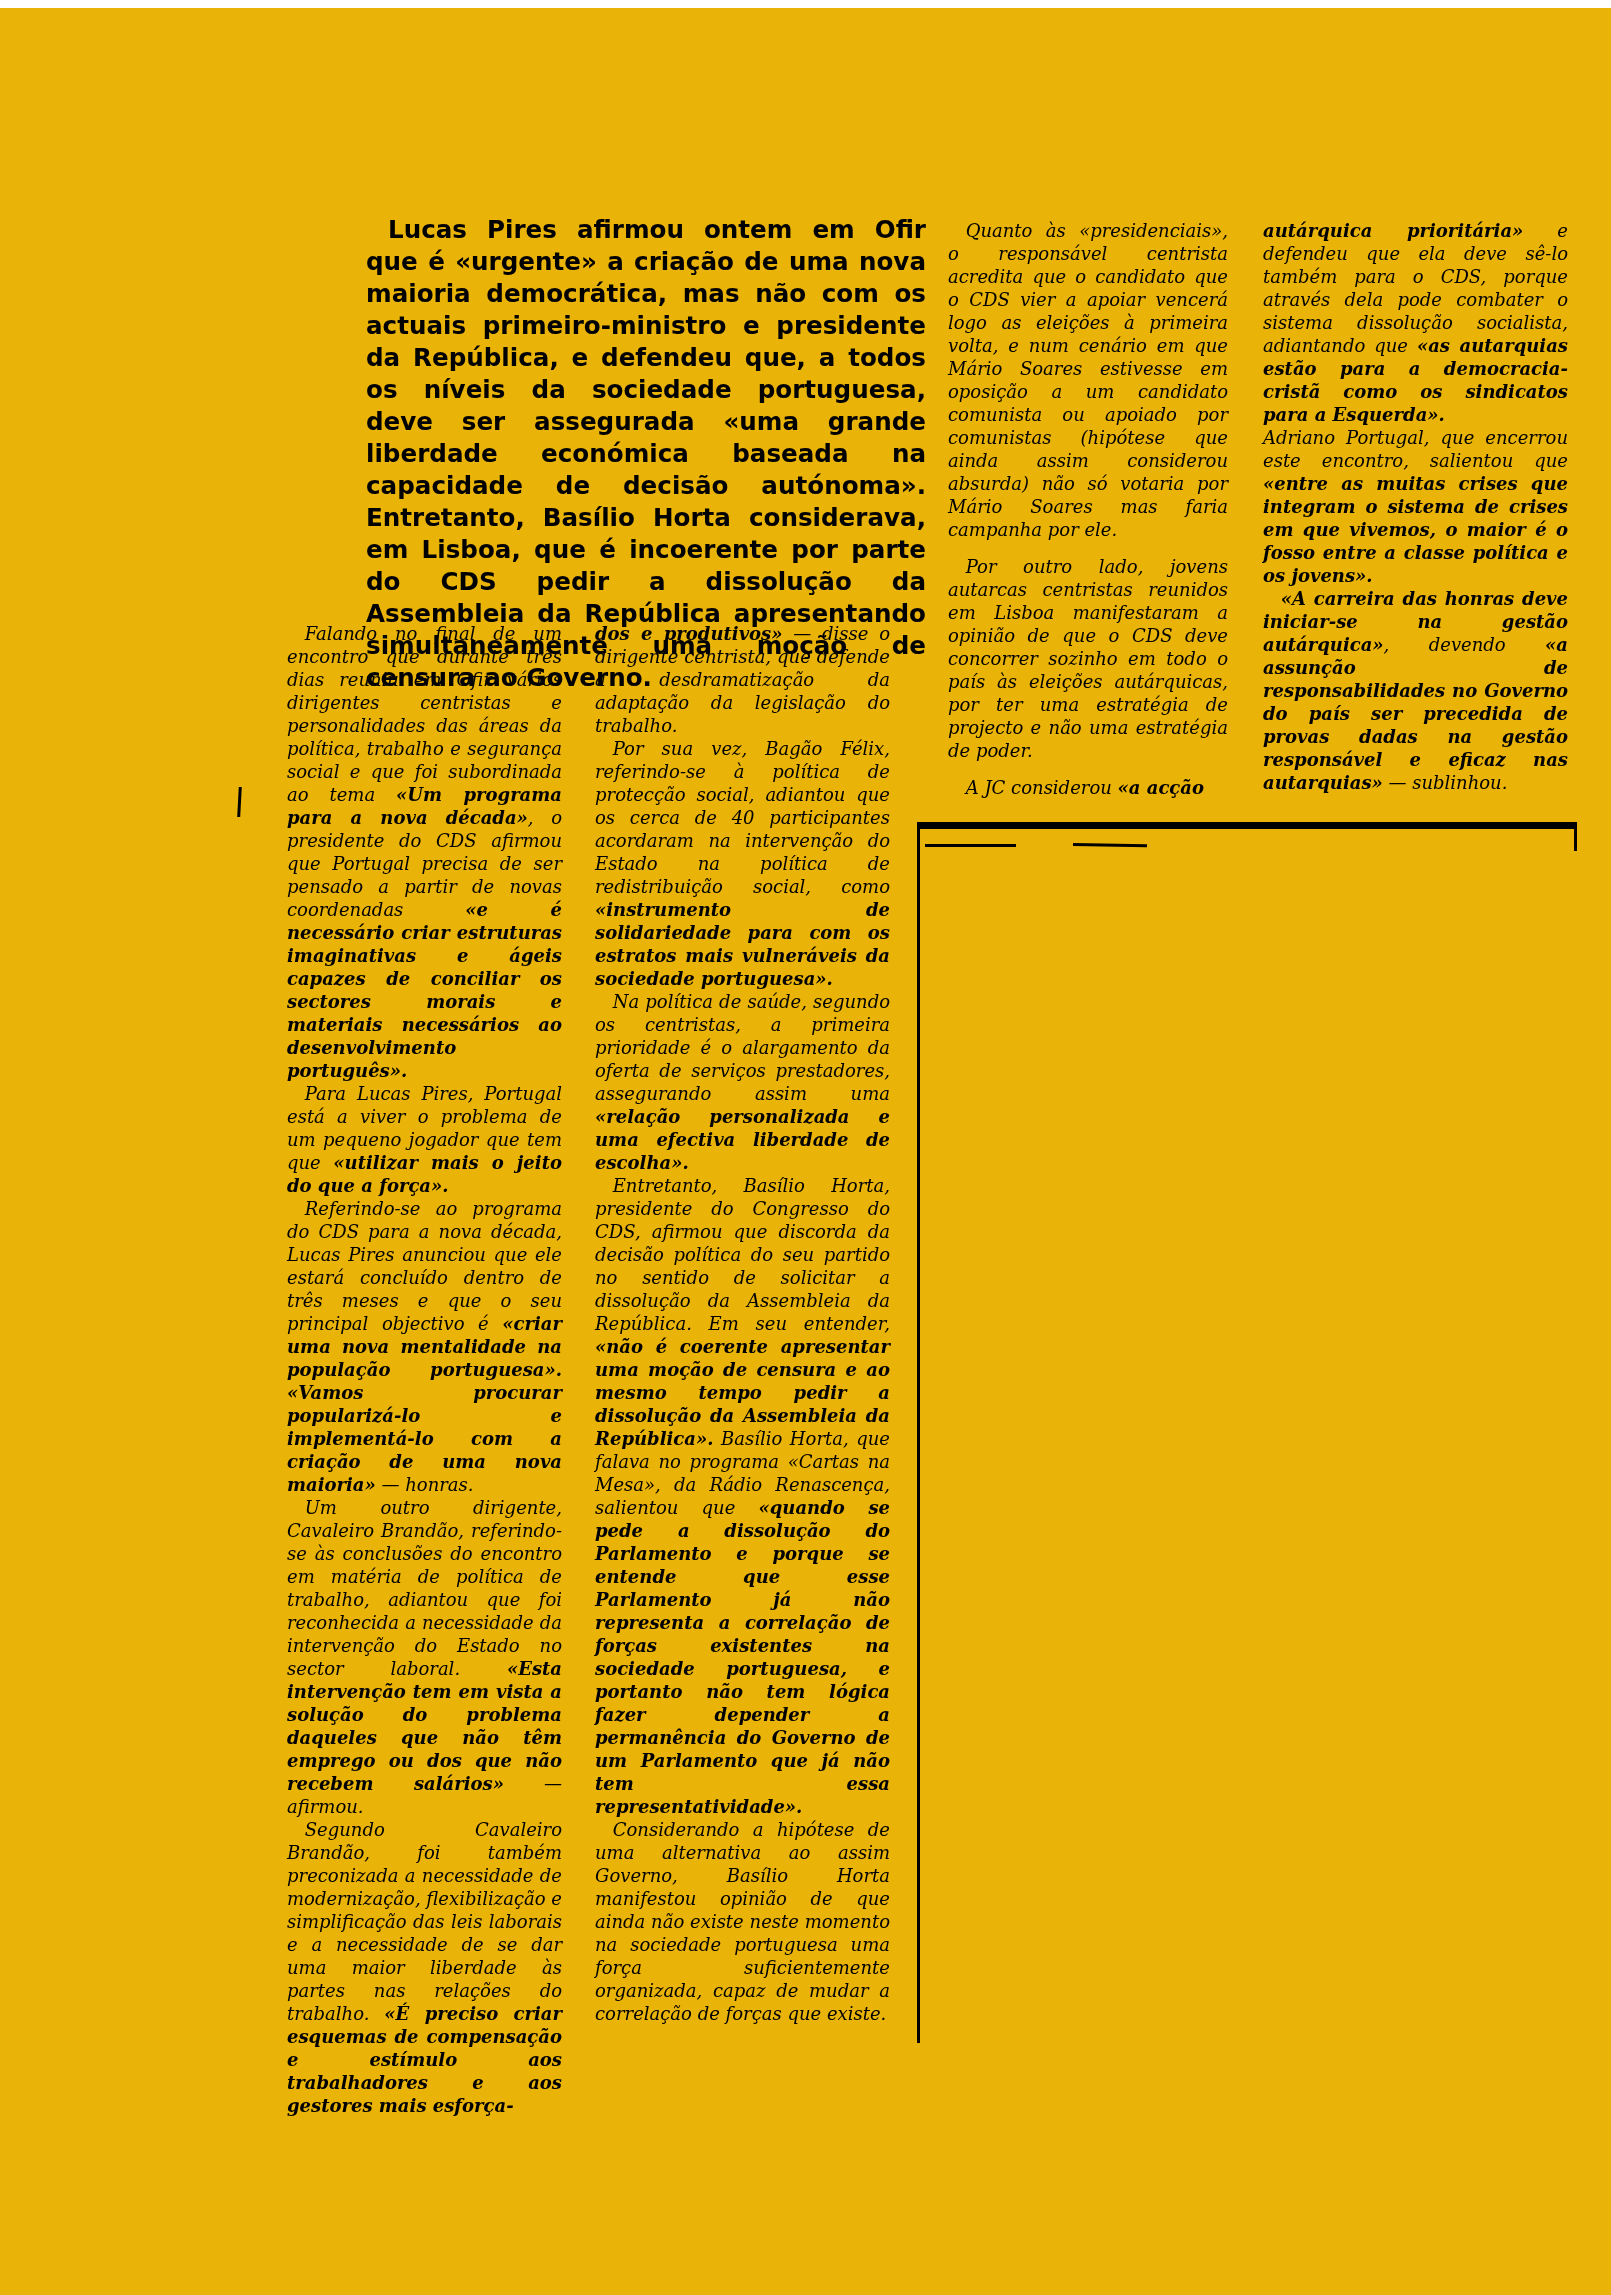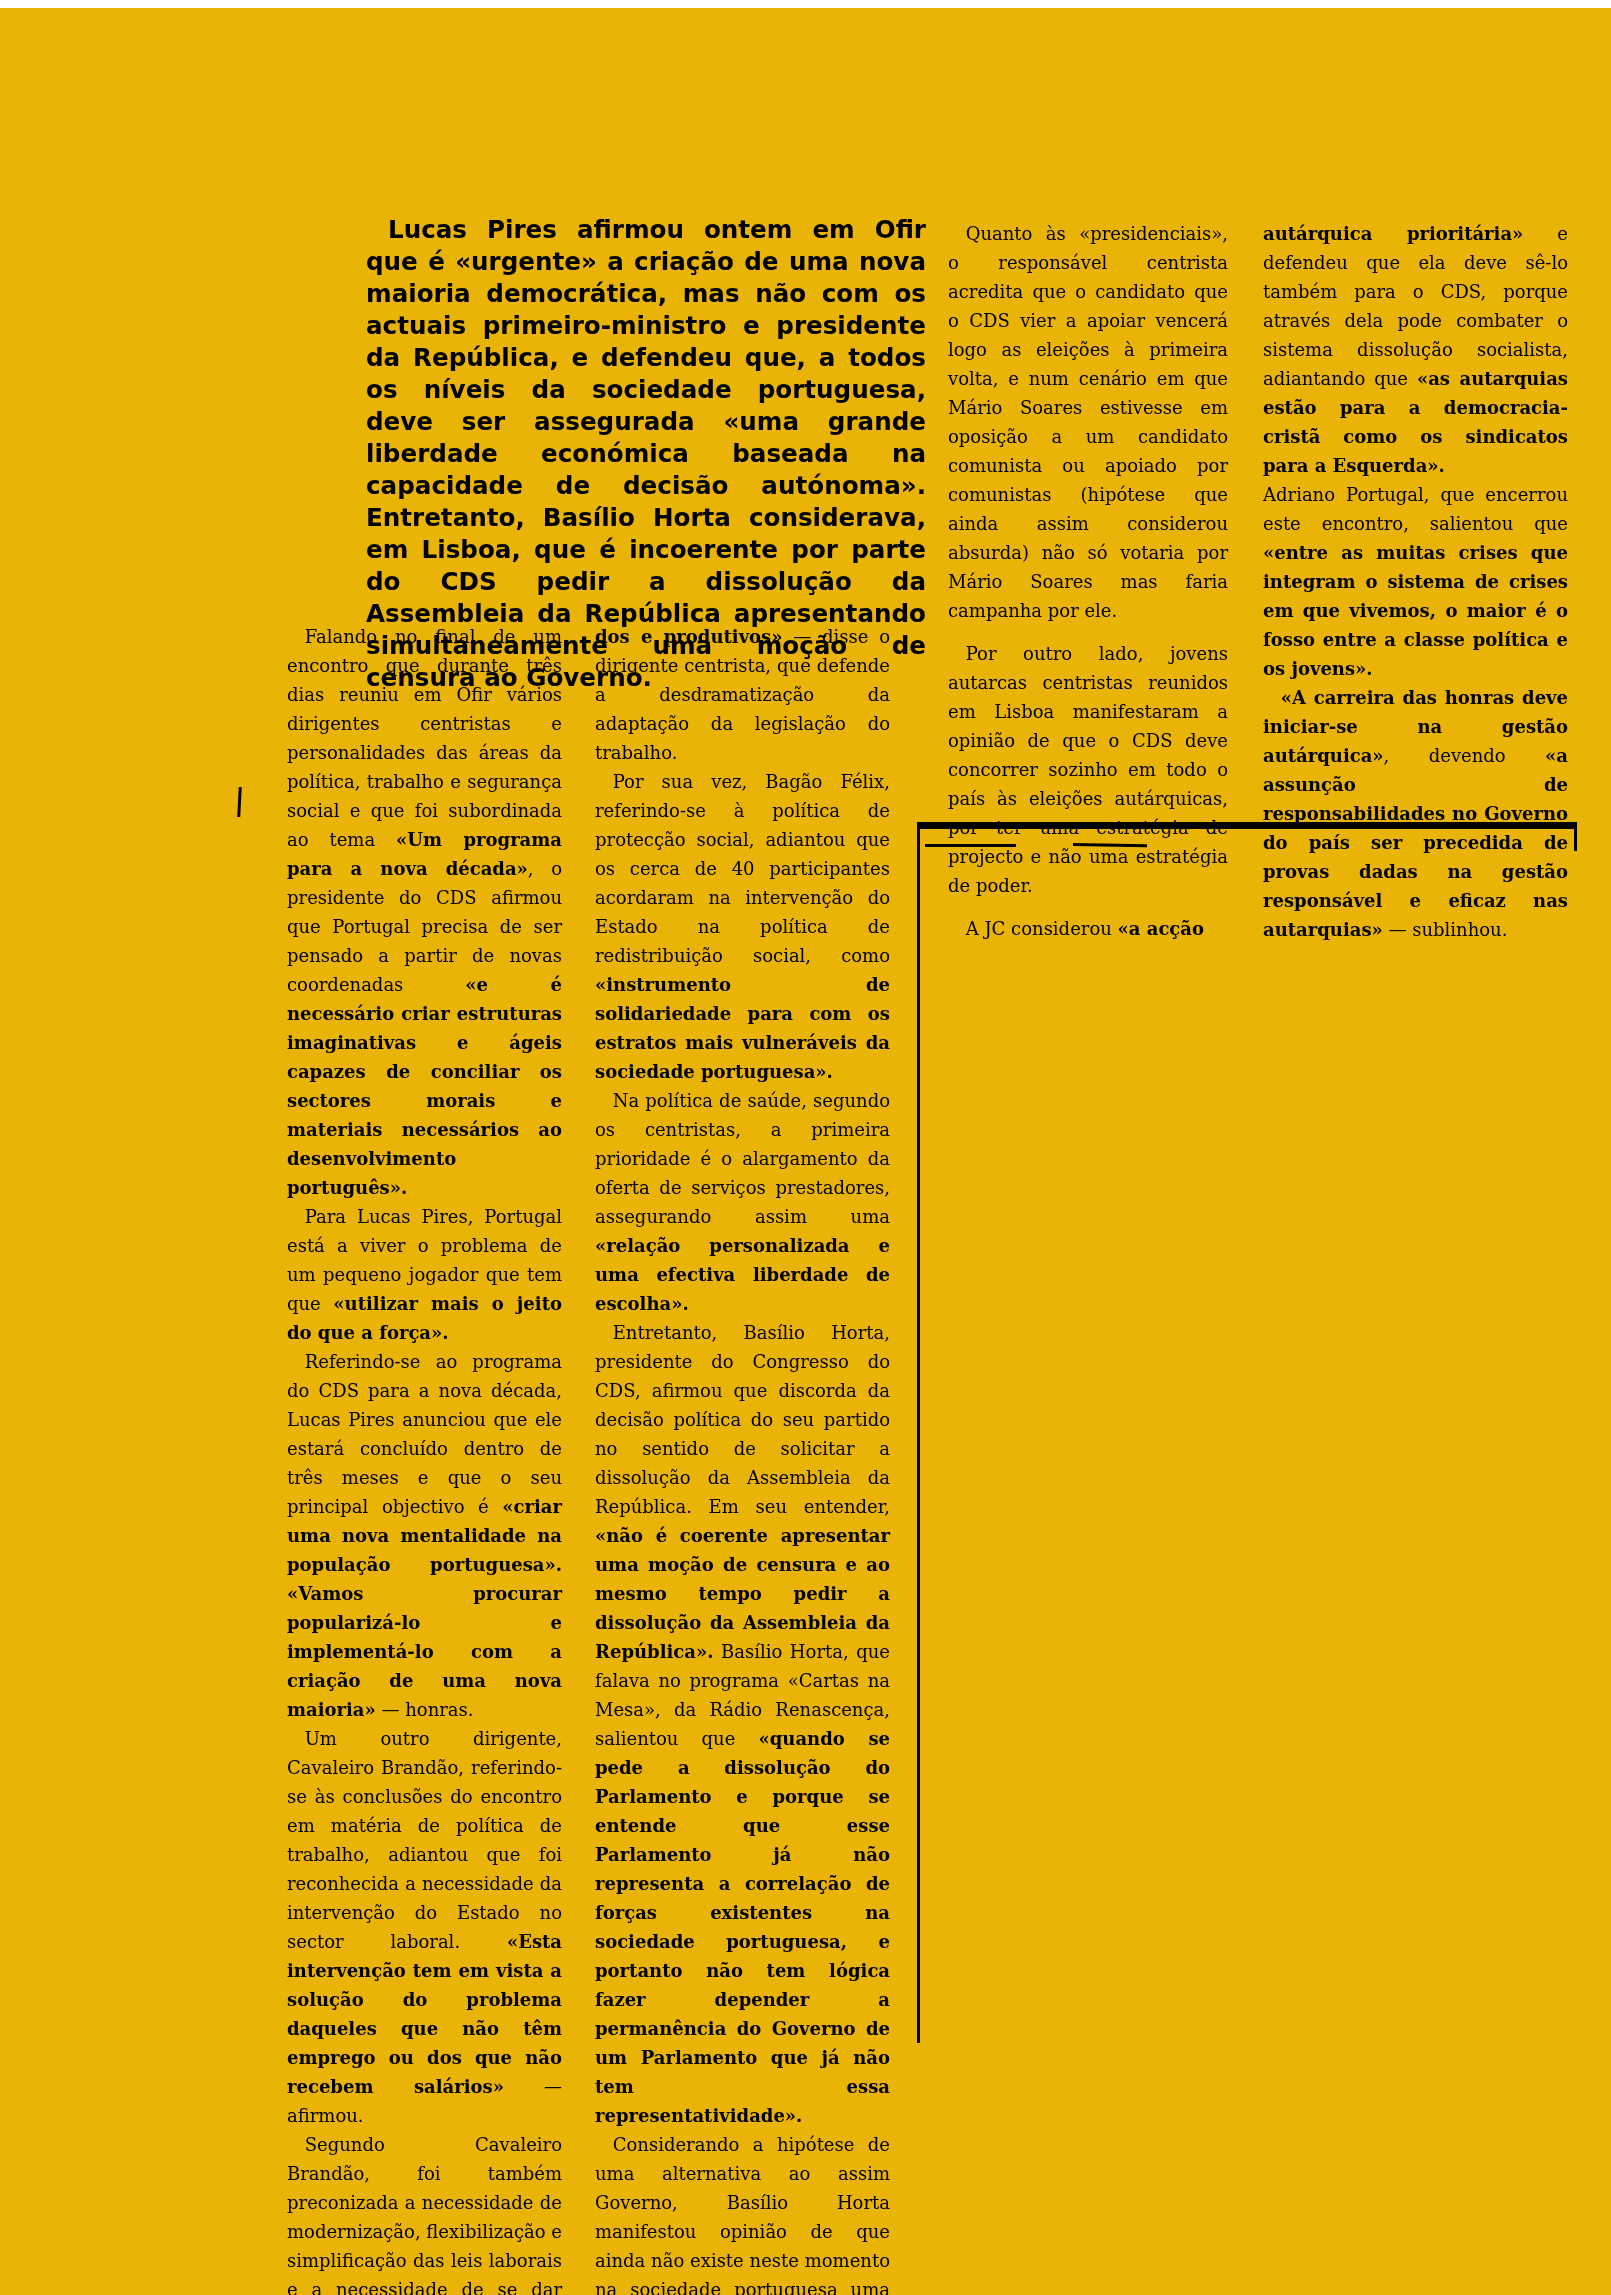--- a/index.html
+++ b/index.html
@@ -8,22 +8,23 @@
 
   .lead {
     position: absolute; left: 366px; top: 206px; width: 560px;
     font-family: "DejaVu Sans", sans-serif; font-weight: bold;
     font-size: 24.6px; line-height: 32px; text-align: justify;
     text-indent: 22px;
   }
   .col {
     position: absolute;
     font-family: "DejaVu Serif", serif;
-    font-size: 18px; line-height: 29px; text-align: justify;
+    font-size: 18px; line-height: 23px; text-align: justify;
     hyphens: manual;
+    font-style: italic;
   }
   .col p { margin: 0; text-indent: 17.7px; }
   .col p.cont { text-indent: 0; }
   .col p.gap { margin-top: 13.8px; }
   .col b { font-weight: bold; }
 
   .c1 { left: 287px; top: 614px; width: 275px; }
   .c2 { left: 595px; top: 614px; width: 295px; }
   .c3 { left: 948px; top: 211px; width: 280px; }
   .c4 { left: 1263px; top: 211px; width: 305px; }

